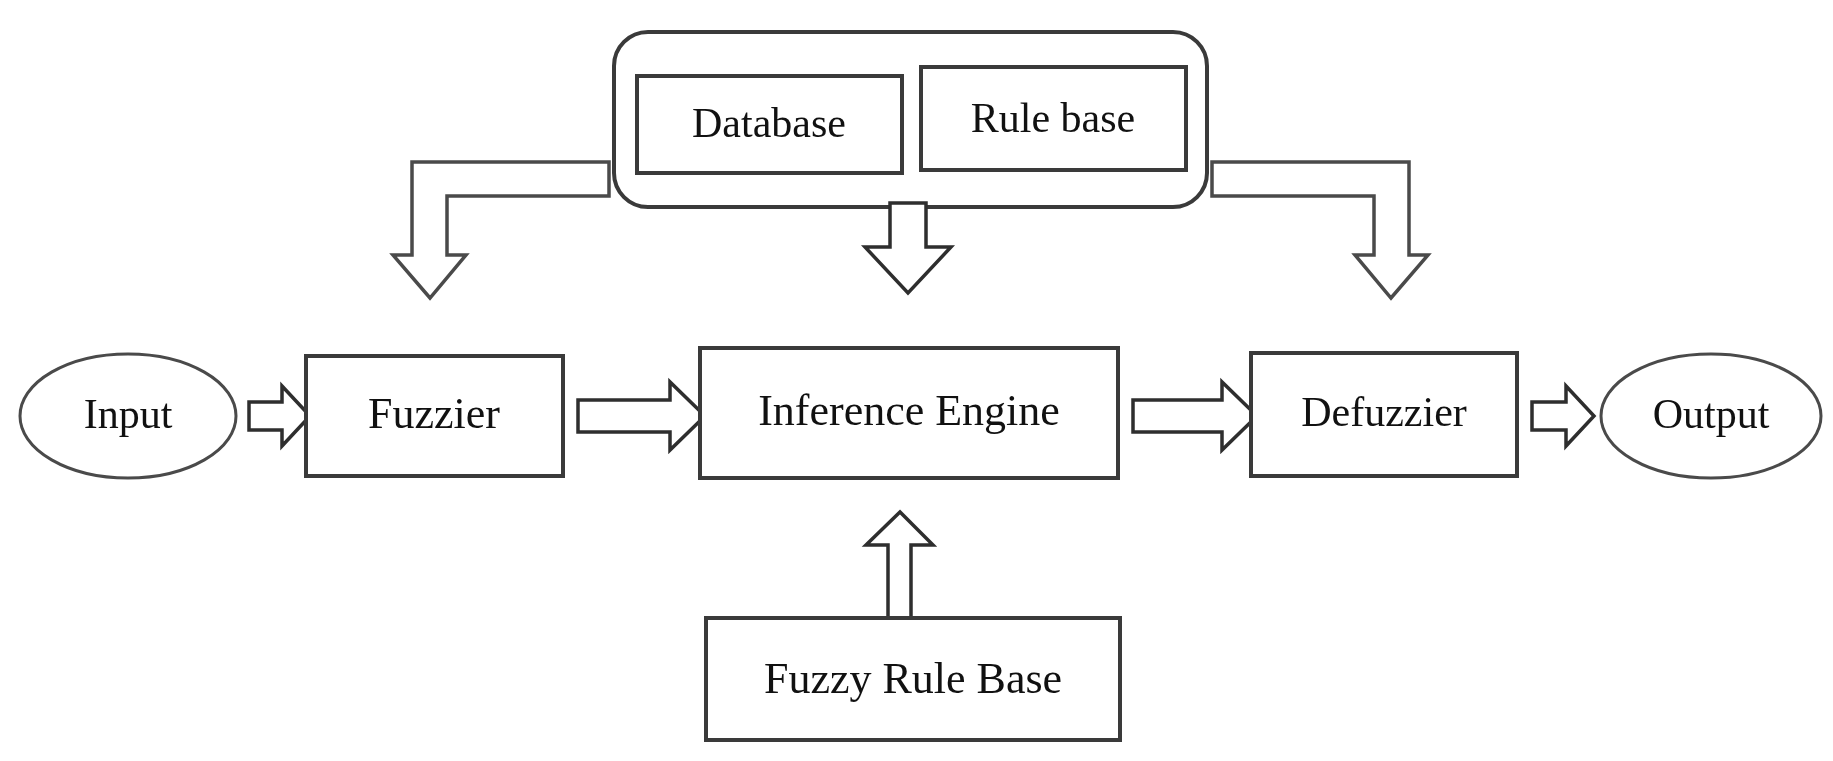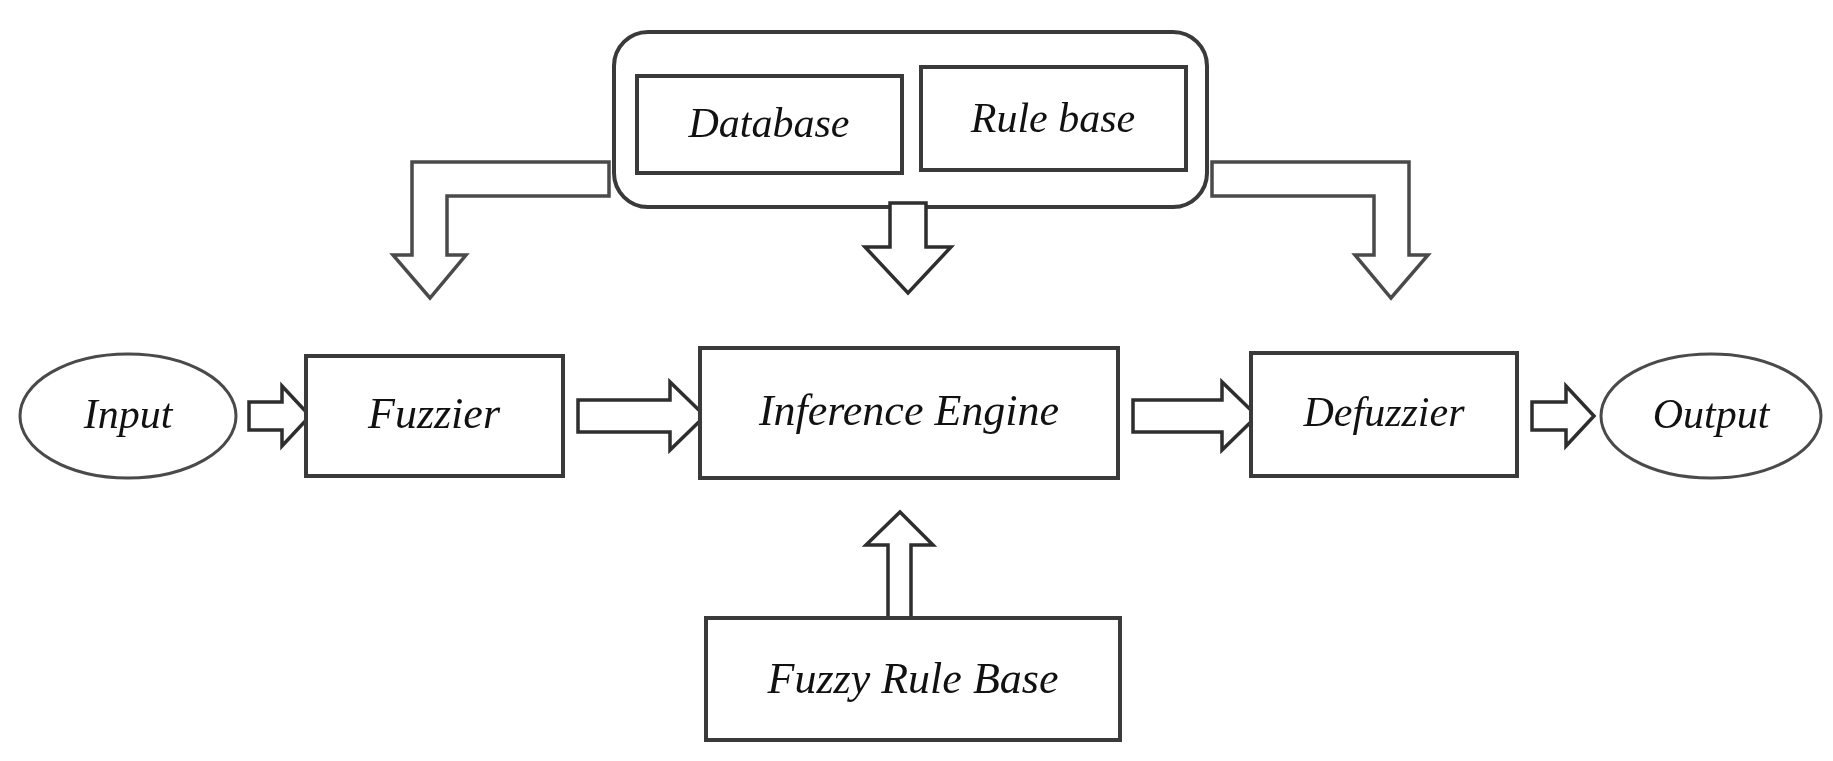--- a/index.html
+++ b/index.html
@@ -11,21 +11,20 @@
     width: 1833px;
     height: 761px;
     font-family: "Liberation Serif", "DejaVu Serif", serif;
     overflow: hidden;
   }
   #diagram-root {
     position: relative;
     width: 1536px;
     height: 761px;
     background: #ffffff;
-    font-style: italic;
   }
   svg#diagram-svg {
     display: block;
     width: 1833px;
     height: 761px;
   }
   .shape-stroke {
     fill: #ffffff;
     stroke: #3a3a3a;
     stroke-width: 4;

